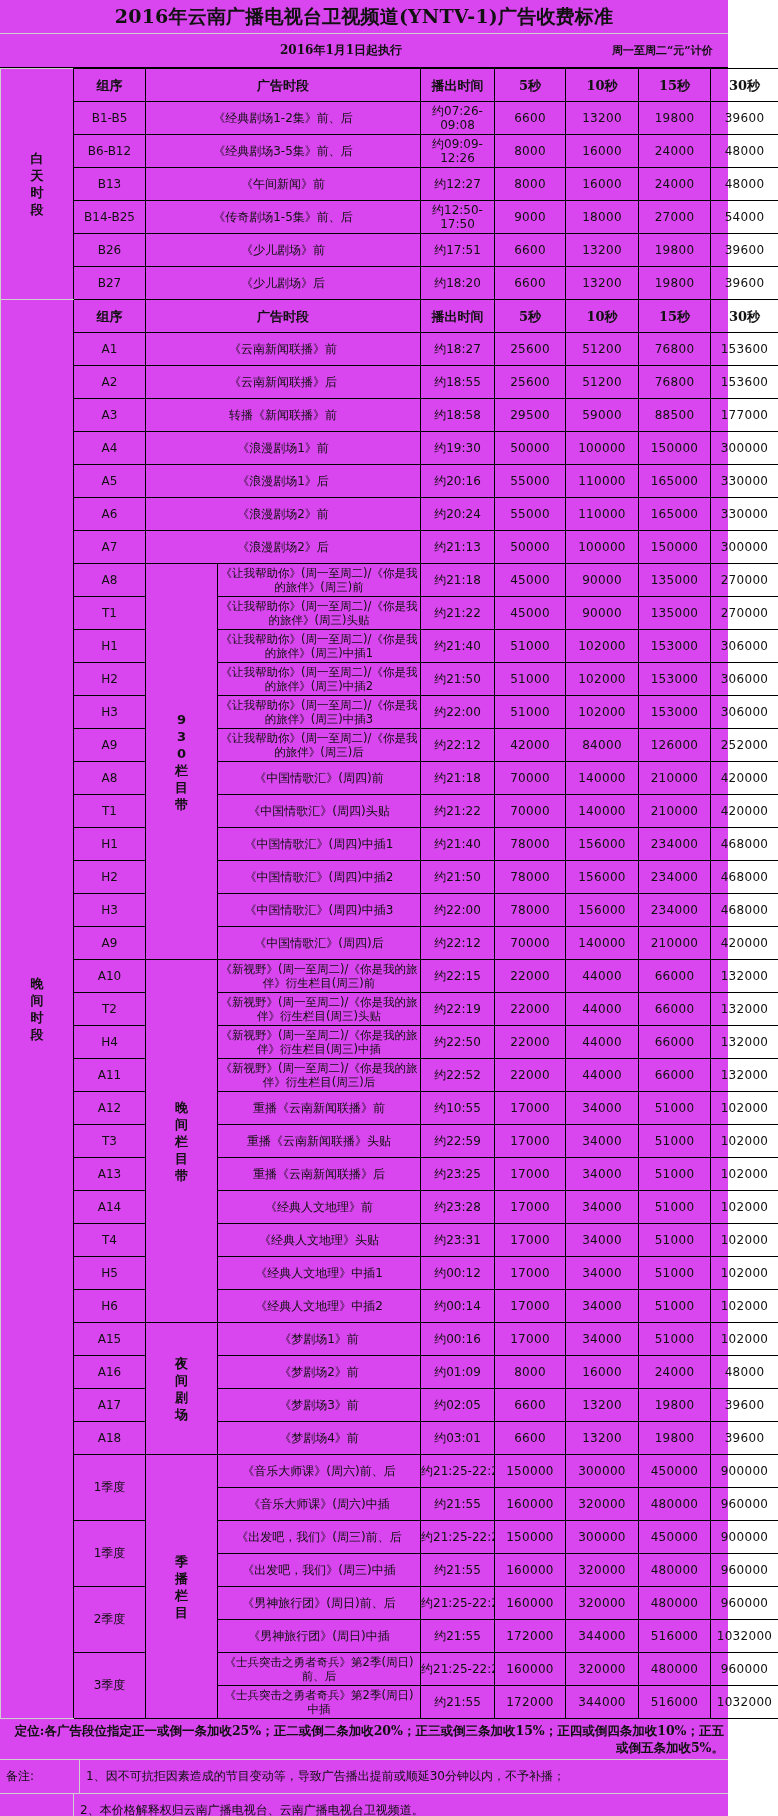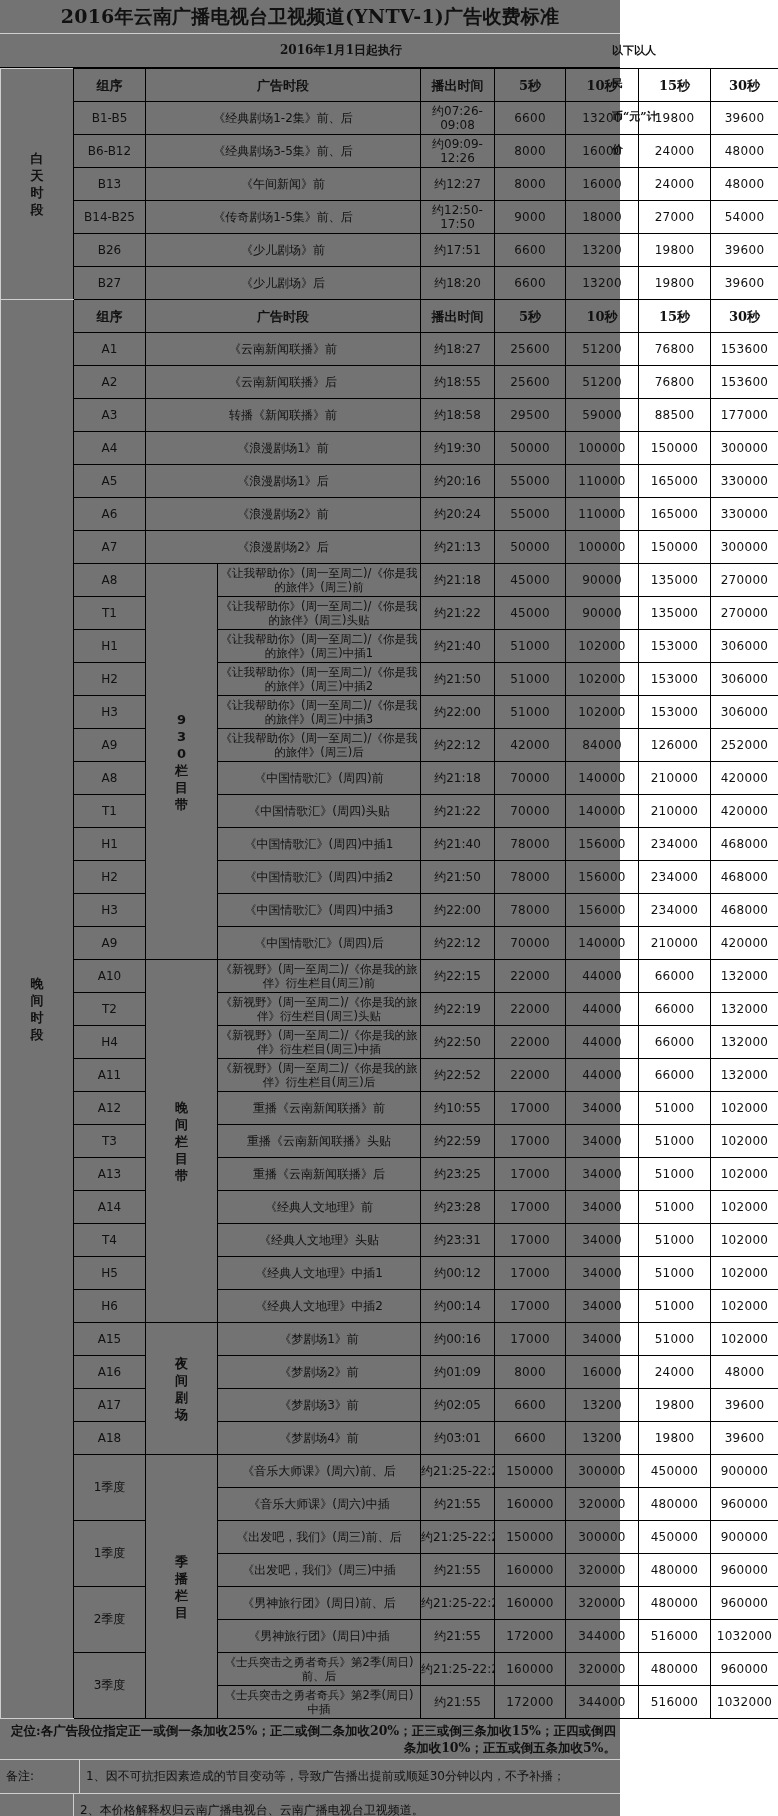--- a/index.html
+++ b/index.html
@@ -1,17 +1,17 @@
 <!DOCTYPE html>
 <html><head>
 <meta charset="utf-8">
 <style>
   html, body { margin:0; padding:0; background:#ffffff; }
   body { width:778px; height:1816px; overflow:hidden; font-family:"DejaVu Sans", sans-serif; color:#111; }
-  .page { position:relative; width:620px; height:1816px; background:#737373; }
+  .page { position:relative; width:728px; height:1816px; background:#d946ef; }
   .title { height:33px; display:flex; align-items:center; justify-content:center; font-family:"DejaVu Serif", serif; font-size:19px; font-weight:bold; border-bottom:1px solid #cfcfcf; letter-spacing:0.2px; }
   .subrow { position:relative; height:33px; border-bottom:1px solid #000; font-family:"DejaVu Serif", serif; font-weight:bold; font-size:12px; }
   .subrow .date { position:absolute; left:280px; top:0; height:33px; line-height:33px; }
   .subrow .unit { position:absolute; left:612px; top:0; height:33px; line-height:33px; font-size:11px; }
   table { border-collapse:collapse; table-layout:fixed; width:778px; }
   td { border:1px solid #000; text-align:center; vertical-align:middle; padding:0 2px; font-size:12px; line-height:15px; overflow:hidden; white-space:nowrap; }
   td.prog { font-size:12px; }
   td.prog2 { font-size:11.5px; line-height:14px; white-space:normal; }
   td.hdr { font-weight:bold; font-family:"DejaVu Serif", serif; font-size:13px; }
   td.sec { border-left:1px solid #cfcfcf; border-top:1px solid #cfcfcf; border-bottom:1px solid #cfcfcf; font-weight:bold; font-size:13px; line-height:17px; white-space:normal; }
@@ -23,21 +23,21 @@
   tr.r { height:33px; }
   .note-pos { border-left:none; border-right:none; text-align:right; font-weight:bold; font-family:"DejaVu Serif", serif; font-size:12.5px; line-height:17px; white-space:normal; padding:3px 4px; }
 </style>
 </head>
 <body>
 
 <div class="page">
   <div class="title">2016年云南广播电视台卫视频道(YNTV-1)广告收费标准</div>
   <div class="subrow">
     <span class="date">2016年1月1日起执行</span>
-    <span class="unit">以下以人民币“元”计价</span>
+    <span class="unit">周一至周二“元”计价</span>
   </div>
 
   <table>
     <colgroup>
       <col style="width:73px">
         <col style="width:72px">
         <col style="width:72px">
         <col style="width:203px">
       <col style="width:74px">
         <col style="width:71px">

